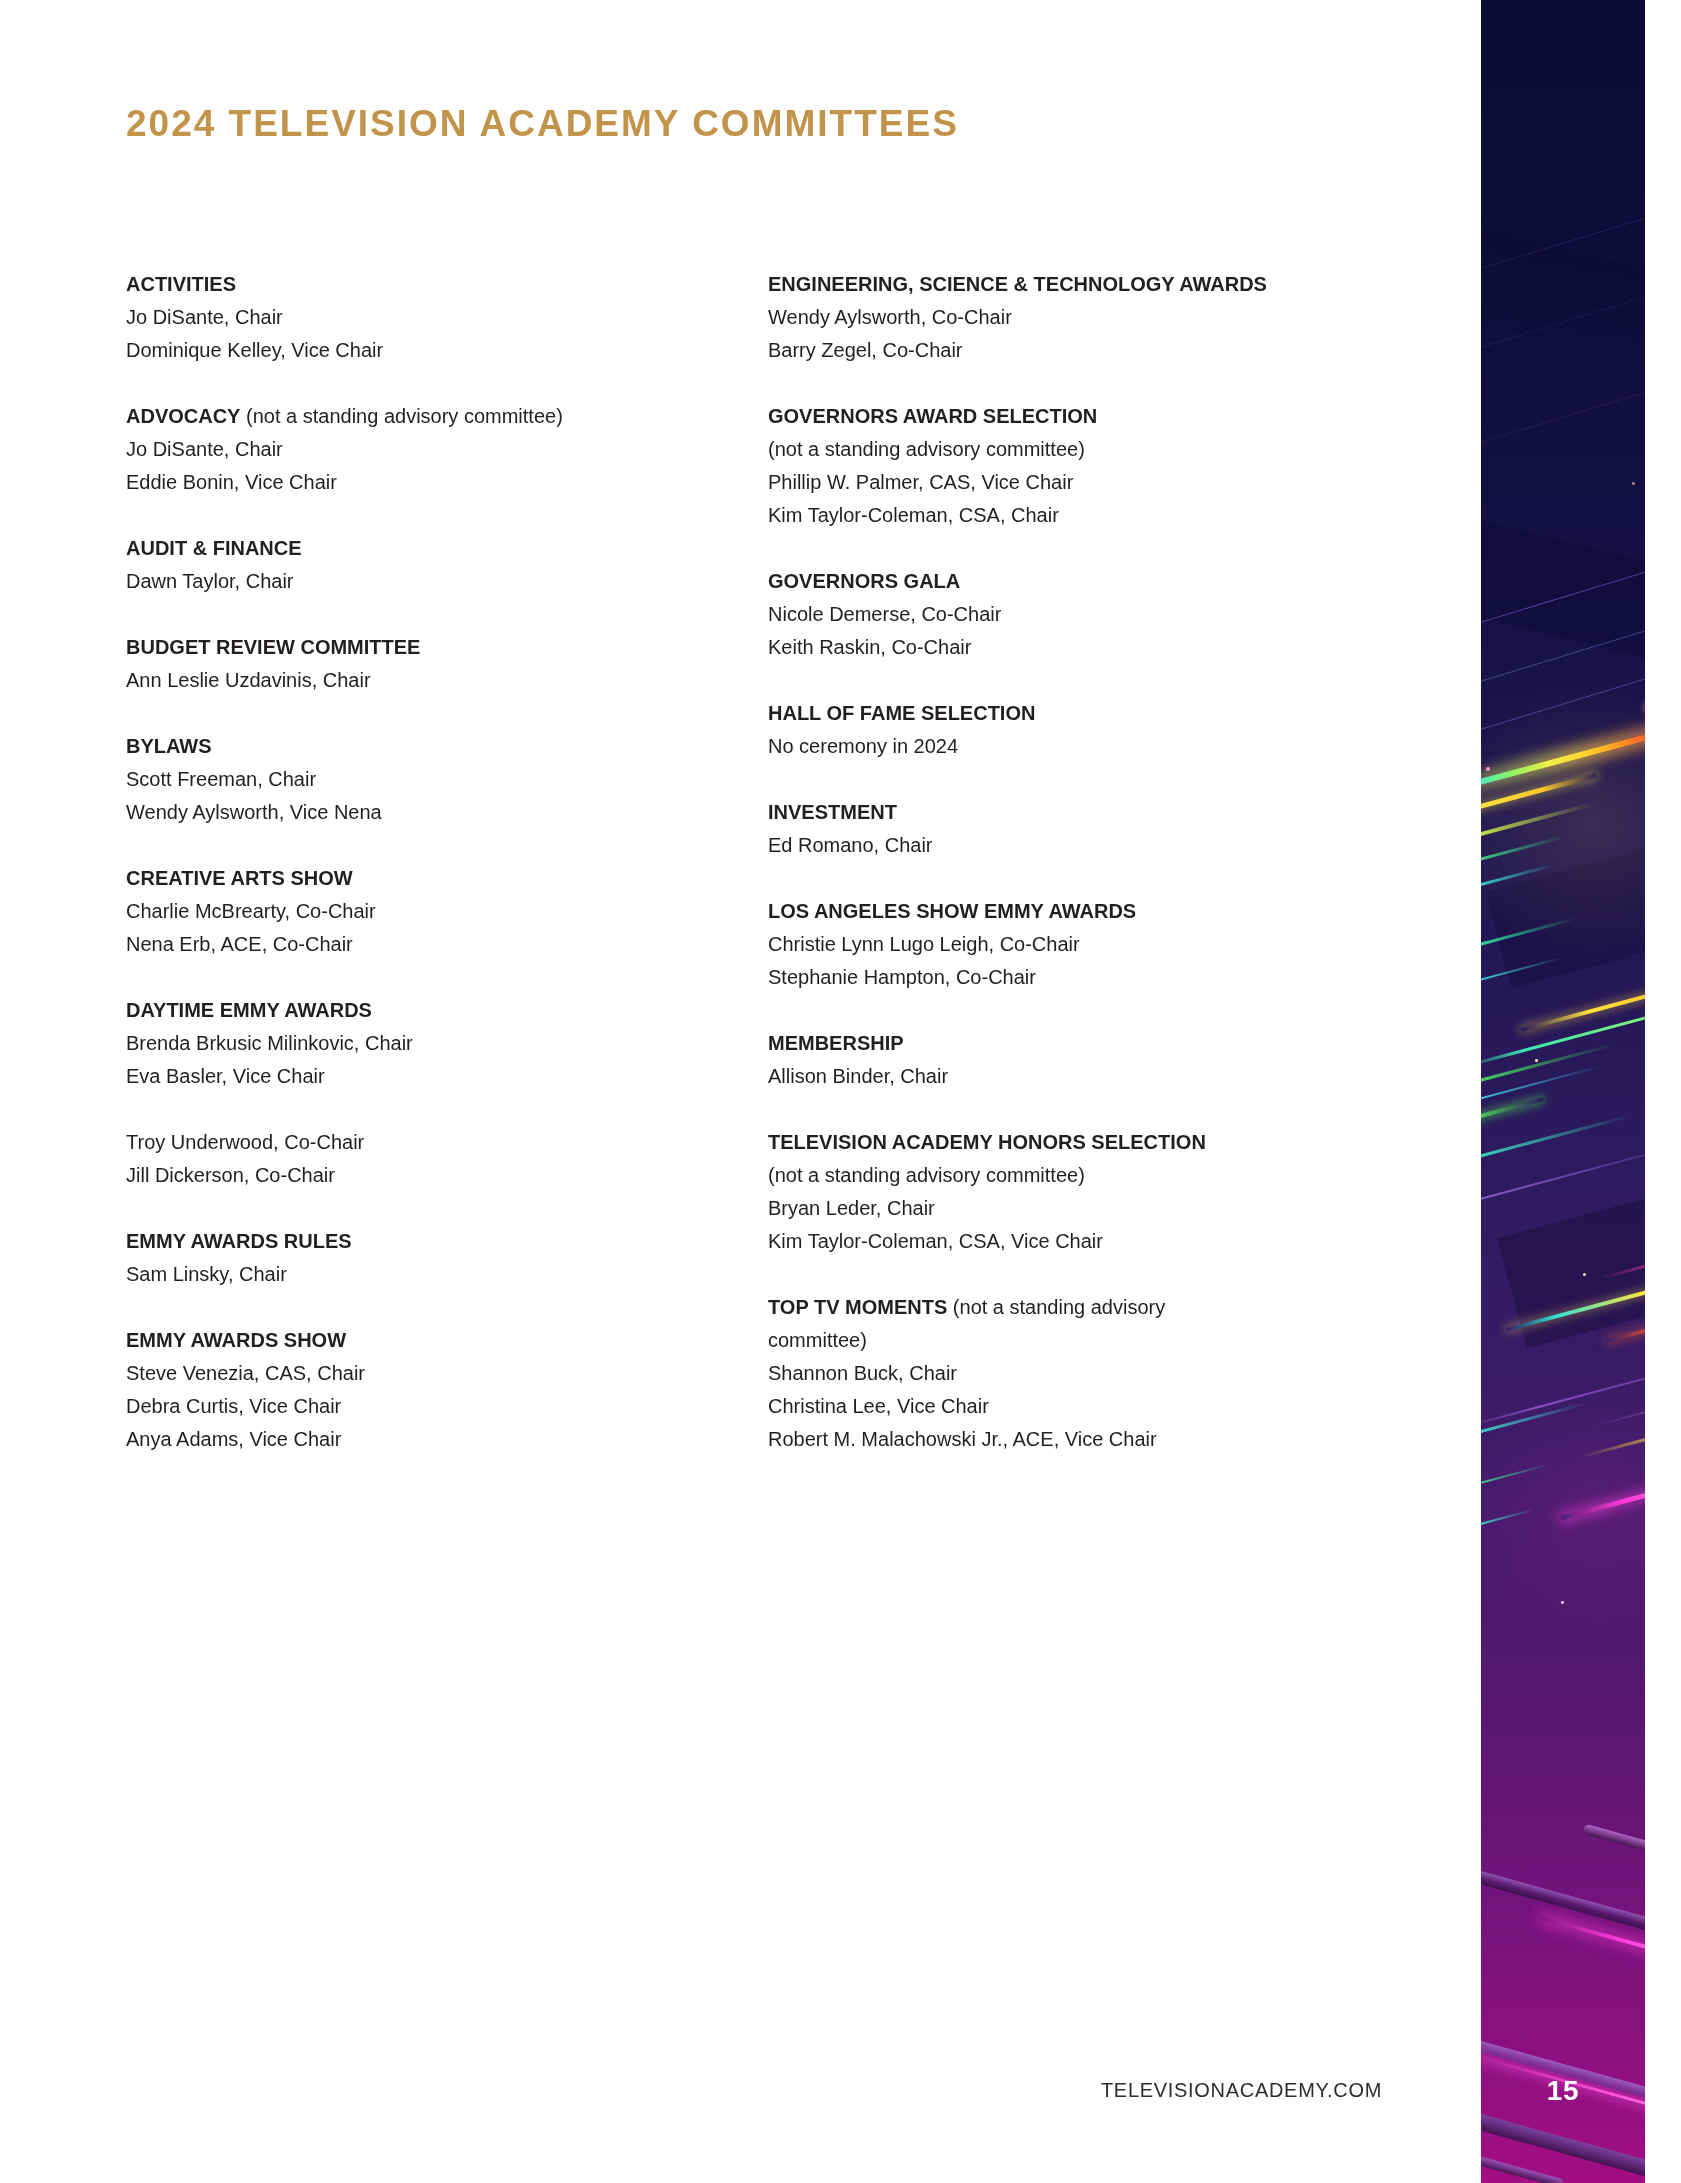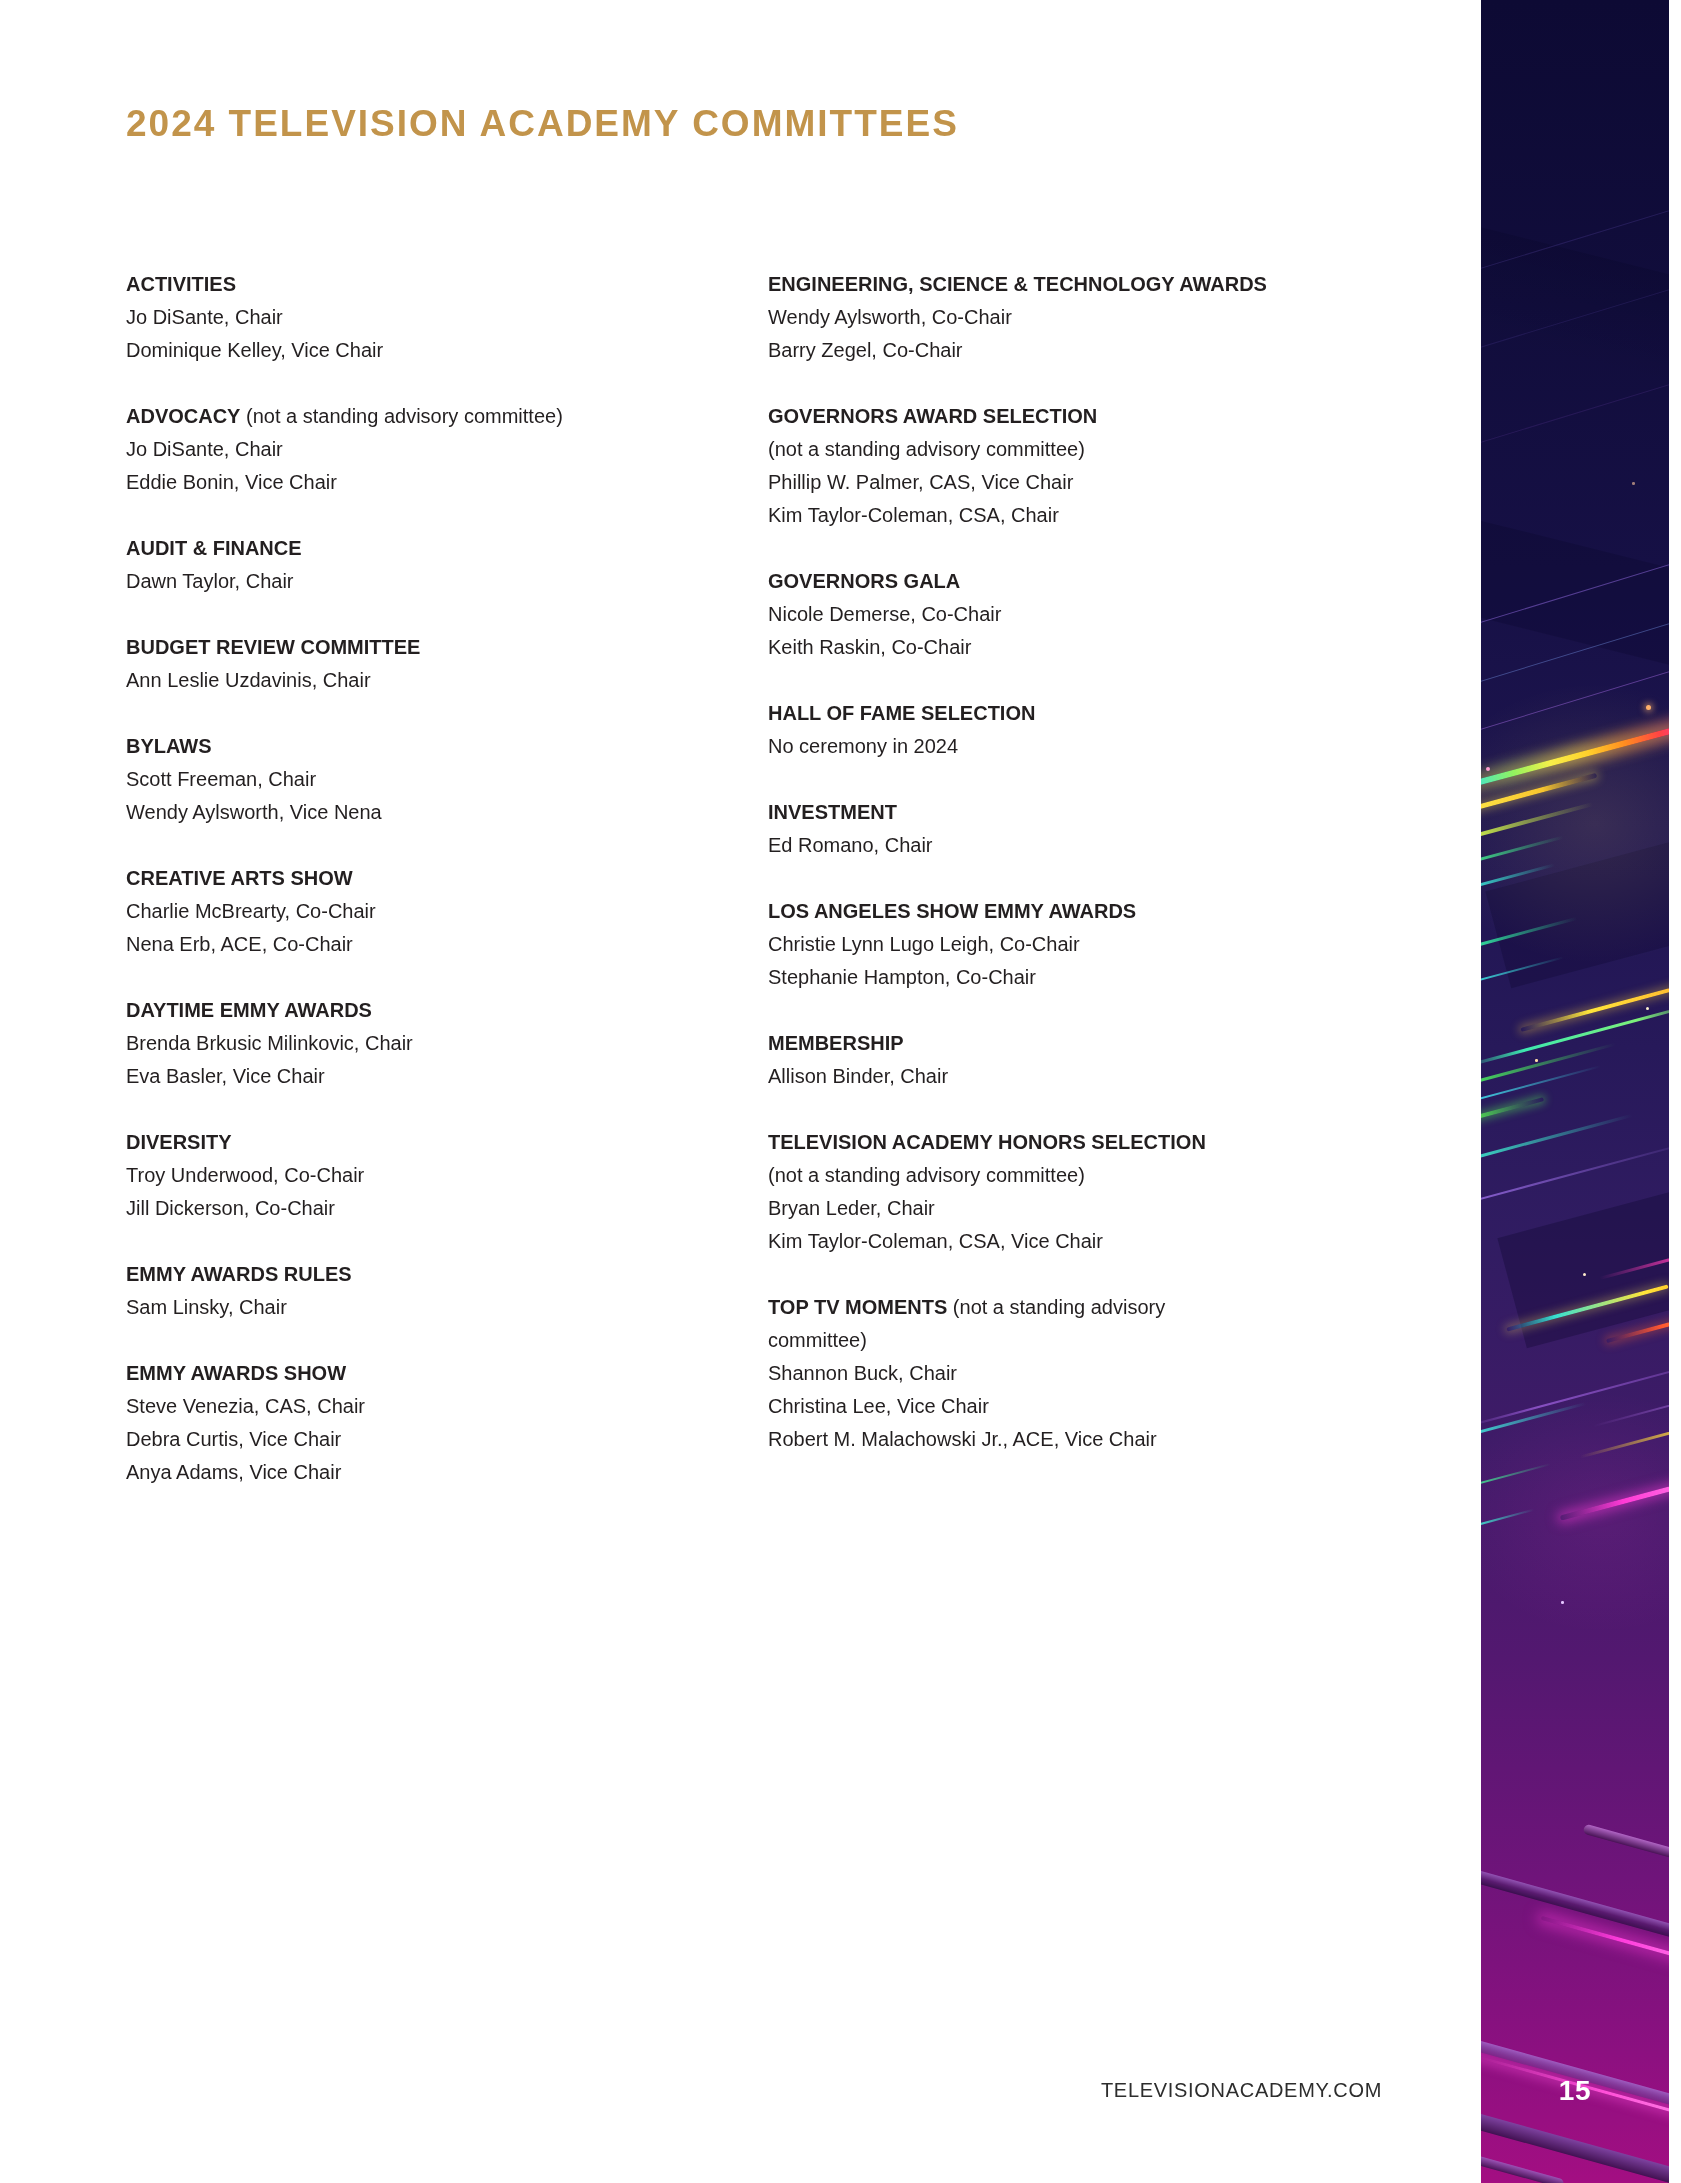--- a/index.html
+++ b/index.html
@@ -21,21 +21,21 @@
   .line { font-size:20px; line-height:33px; color:#231f20; }
   .h { font-weight:700; }
   .note { font-weight:400; }
   .site {
     position:absolute; top:2079px; left:768px; width:614px;
     text-align:right; font-size:20px; letter-spacing:0.7px; color:#2d2d2d;
     white-space:nowrap;
   }
   
   .sidebar {
-    position:absolute; left:1481px; top:0; width:188px; height:2183px;
+    position:absolute; left:1481px; top:0; width:164px; height:2183px;
     overflow:hidden;
     background:linear-gradient(180deg,
       #0d0a34 0%, #110d3c 14%, #161045 26%, #1e1550 38%, #27195a 48%,
       #311c62 57%, #3f1b68 66%, #531870 76%, #6f147a 86%, #8c1080 94%, #a30e82 100%);
   }
   .sidebar .pagenum {
     position:absolute; left:0; top:2075px; width:100%; text-align:center;
     font-size:28px; font-weight:700; color:#ffffff; z-index:9; letter-spacing:0.7px;
   }
   .st   { position:absolute; transform:rotate(-15deg); border-radius:27px; }
@@ -77,21 +77,20 @@
     <div class="line"><span class="h">CREATIVE ARTS SHOW</span></div>
     <div class="line">Charlie McBrearty, Co-Chair</div>
     <div class="line">Nena Erb, ACE, Co-Chair</div>
   </section>
   <section class="sec">
     <div class="line"><span class="h">DAYTIME EMMY AWARDS</span></div>
     <div class="line">Brenda Brkusic Milinkovic, Chair</div>
     <div class="line">Eva Basler, Vice Chair</div>
   </section>
   <section class="sec">
-    <div class="line"><span class="h">DIVERSITY</span></div>
     <div class="line">Troy Underwood, Co-Chair</div>
     <div class="line">Jill Dickerson, Co-Chair</div>
   </section>
   <section class="sec">
     <div class="line"><span class="h">EMMY AWARDS RULES</span></div>
     <div class="line">Sam Linsky, Chair</div>
   </section>
   <section class="sec">
     <div class="line"><span class="h">EMMY AWARDS SHOW</span></div>
     <div class="line">Steve Venezia, CAS, Chair</div>

